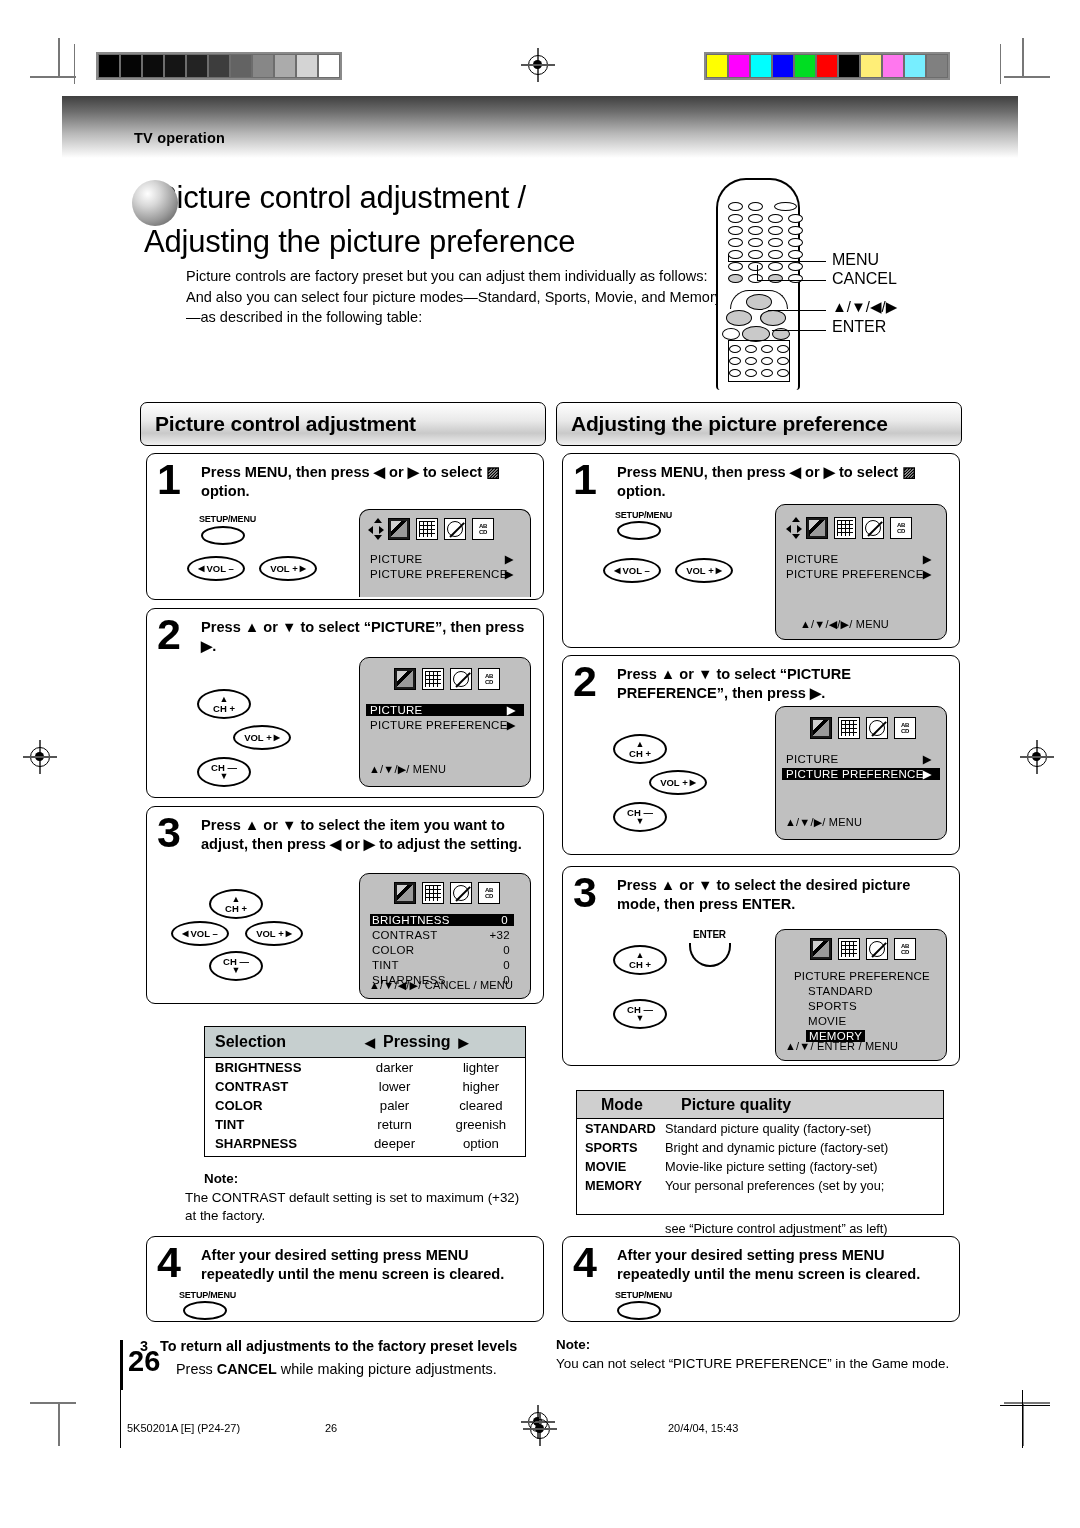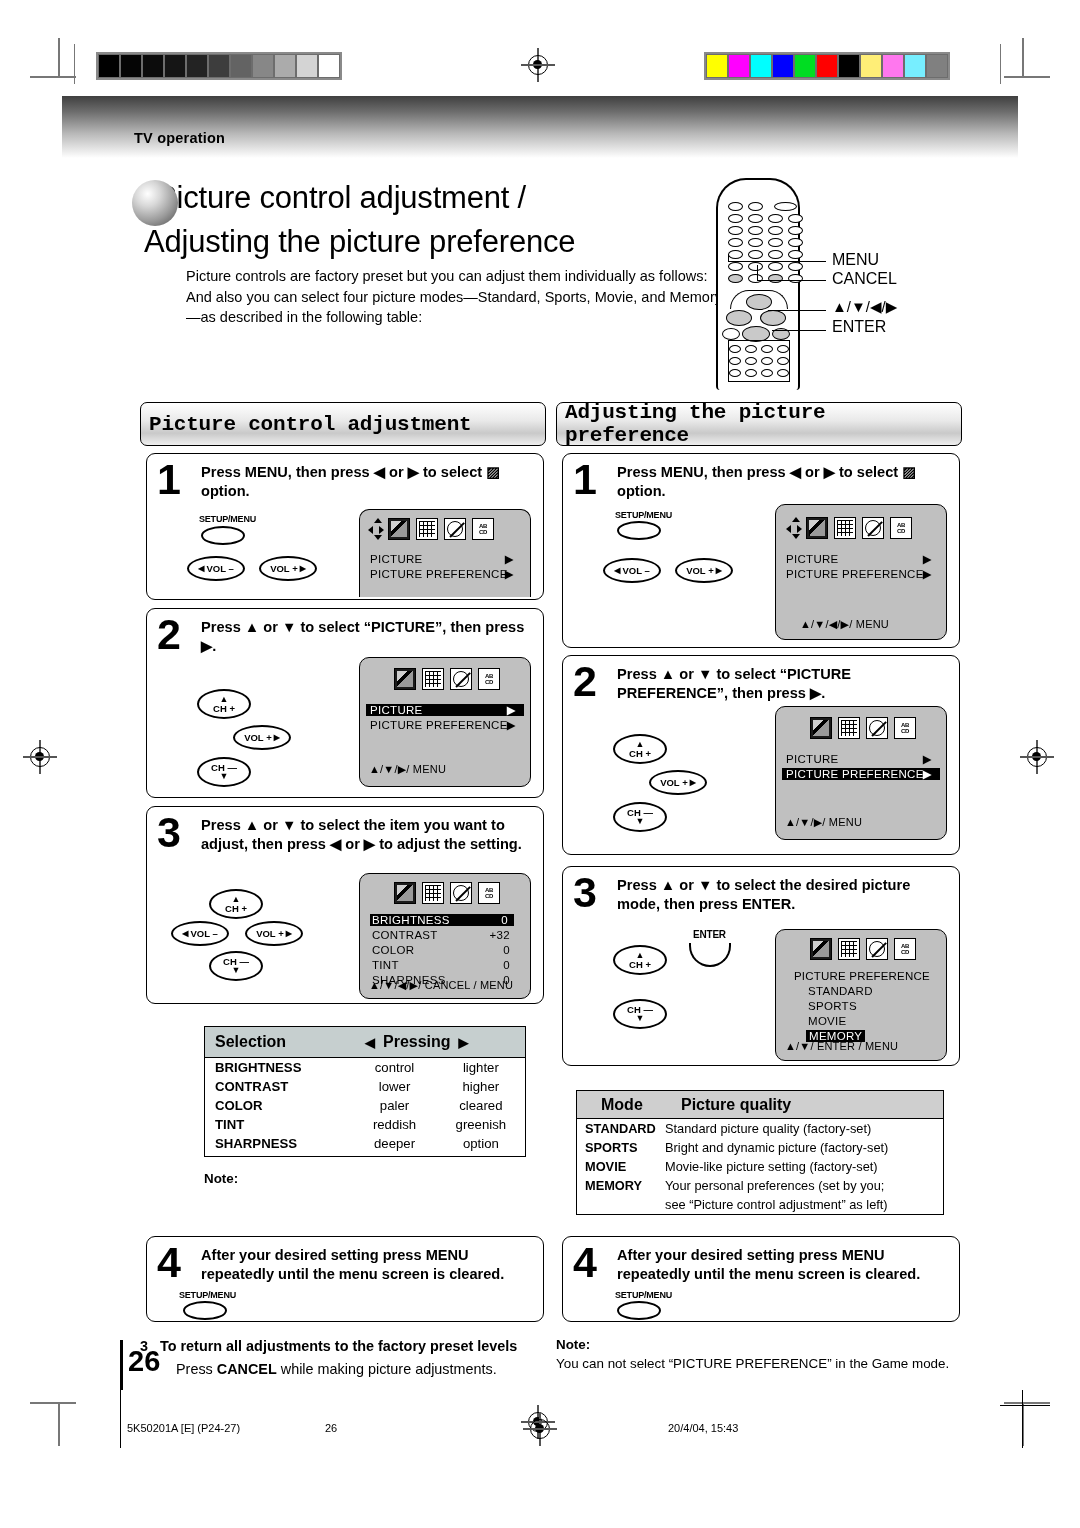--- a/index.html
+++ b/index.html
@@ -70,21 +70,21 @@
   .leadline{position:absolute;background:#000;height:1.4px;}
   .leadline.v{width:1.4px;height:auto;}
   .calloutlabel{position:absolute;font-size:16px;white-space:nowrap;}
 
   
   .colhead{
     position:absolute;height:42px;border:1.6px solid #000;border-radius:7px;
     background:linear-gradient(to bottom,#ffffff 0%,#e9e9e9 42%,#c9c9c9 72%,#efefef 100%);
     display:flex;align-items:center;
   }
-  .colhead span{font-size:21px;font-weight:bold;padding-left:8px;letter-spacing:-0.2px;font-family:Liberation Mono, monospace;}
+  .colhead span{font-size:21px;font-weight:bold;padding-left:14px;letter-spacing:-0.2px;}
 
   .step{
     position:absolute;border:1.6px solid #000;border-radius:9px;background:#fff;box-sizing:border-box;
   }
   .stepnum{
     position:absolute;left:10px;top:4px;font-size:43px;font-weight:bold;line-height:43px;
     font-family:"Liberation Sans", sans-serif;
   }
   .steptext{
     position:absolute;left:54px;top:9px;font-size:14.6px;font-weight:bold;line-height:19px;
@@ -472,46 +472,47 @@
 
   <div class="dtable" style="left:204px;top:1026px;width:322px;height:131px;">
     <div class="thead">
       <div class="t1" style="width:150px;">Selection</div>
       <div class="t2" style="font-size:13px;">◀</div>
       <div class="t2" style="margin:0 8px;">Pressing</div>
       <div class="t2" style="font-size:13px;">▶</div>
     </div>
     <div class="trow" style="height:19px;">
       <div class="c-sel" style="width:140px;">BRIGHTNESS</div>
-      <div class="c-mid" style="width:86px;">control</div>
+      <div class="c-mid" style="width:86px;">darker</div>
       <div class="c-right" style="width:90px;">lighter</div>
     </div>
     <div class="trow" style="height:19px;">
       <div class="c-sel" style="width:140px;">CONTRAST</div>
       <div class="c-mid" style="width:86px;">lower</div>
       <div class="c-right" style="width:90px;">higher</div>
     </div>
     <div class="trow" style="height:19px;">
       <div class="c-sel" style="width:140px;">COLOR</div>
       <div class="c-mid" style="width:86px;">paler</div>
       <div class="c-right" style="width:90px;">cleared</div>
     </div>
     <div class="trow" style="height:19px;">
       <div class="c-sel" style="width:140px;">TINT</div>
-      <div class="c-mid" style="width:86px;">reddish</div>
+      <div class="c-mid" style="width:86px;">return</div>
       <div class="c-right" style="width:90px;">greenish</div>
     </div>
     <div class="trow" style="height:19px;">
       <div class="c-sel" style="width:140px;">SHARPNESS</div>
       <div class="c-mid" style="width:86px;">deeper</div>
       <div class="c-right" style="width:90px;">option</div>
     </div>
   </div>
 
   <div class="note-title" style="left:204px;top:1171px;">Note:</div>
+  <div class="note-body" style="left:185px;top:1189px;width:345px;">The CONTRAST default setting is set to maximum (+32) at the factory.</div>
 
   <div class="step" style="left:146px;top:1236px;width:398px;height:86px;">
     <div class="stepnum">4</div>
     <div class="steptext" style="width:340px;">After your desired setting press MENU repeatedly until the menu screen is cleared.</div>
     <div class="keylabel" style="left:32px;top:53px;">SETUP/MENU</div>
     <div class="oval plain" style="left:36px;top:64px;"></div>
   </div>
 
   <div class="footnote-num" style="left:140px;top:1338px;">3</div>
   <div class="footnote-head" style="left:160px;top:1338px;">To return all adjustments to the factory preset levels</div>
@@ -677,21 +678,21 @@
       <div class="m-desc">Bright and dynamic picture (factory-set)</div>
     </div>
     <div class="trow" style="height:19px;">
       <div class="m-mode">MOVIE</div>
       <div class="m-desc">Movie-like picture setting (factory-set)</div>
     </div>
     <div class="trow" style="height:19px;">
       <div class="m-mode">MEMORY</div>
       <div class="m-desc">Your personal preferences (set by you;</div>
     </div>
-    <div class="trow" style="height:19px;">
+    <div class="trow" style="height:19px;margin-top:24px;">
       <div class="m-mode"></div>
       <div class="m-desc">see “Picture control adjustment” as left)</div>
     </div>
   </div>
 
   <div class="step" style="left:562px;top:1236px;width:398px;height:86px;">
     <div class="stepnum">4</div>
     <div class="steptext" style="width:340px;">After your desired setting press MENU repeatedly until the menu screen is cleared.</div>
     <div class="keylabel" style="left:52px;top:53px;">SETUP/MENU</div>
     <div class="oval plain" style="left:54px;top:64px;"></div>

